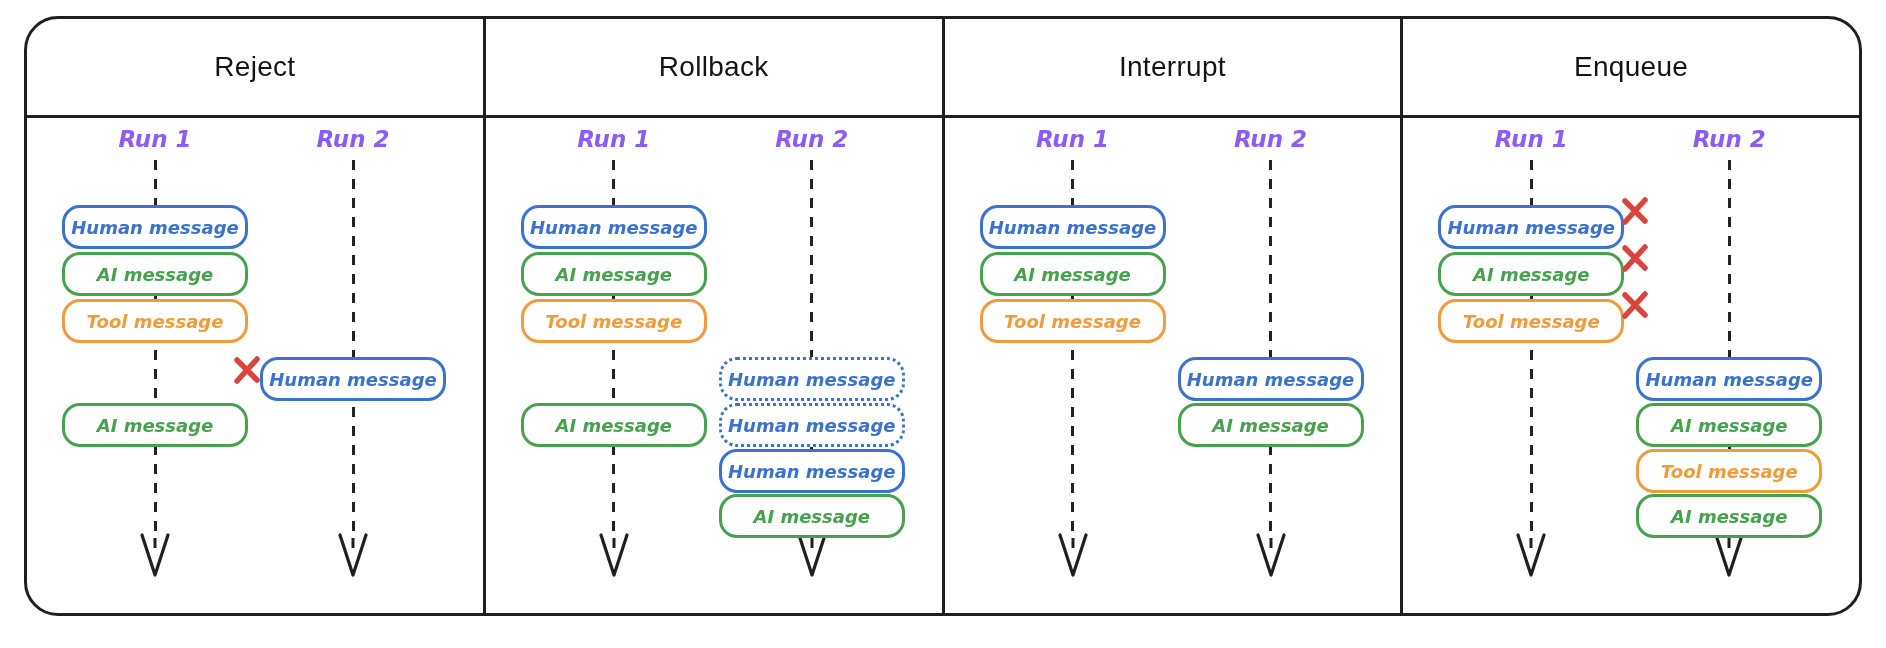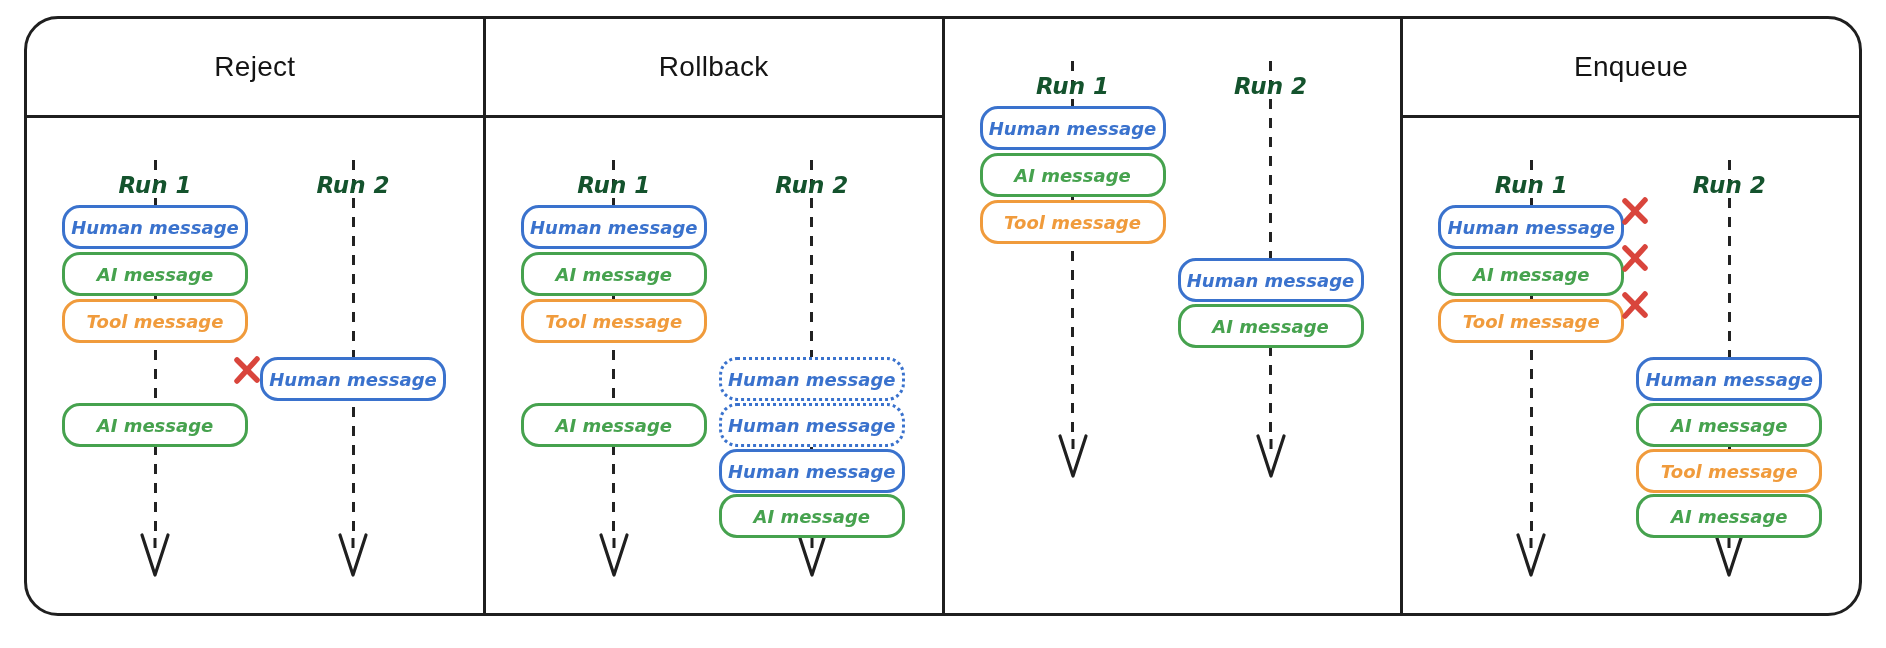--- a/index.html
+++ b/index.html
@@ -33,23 +33,22 @@
     letter-spacing:0.3px;
   }
   .panel-body{
     position:relative;flex:1;
   }
   .run-label{
     position:absolute;width:160px;text-align:center;
     top:8px;
     font-family:"DejaVu Sans", sans-serif;
     font-style:italic;font-weight:700;
-    font-size:23px;color:#14532d;
+    font-size:23px;color:#8b5cf6;
     z-index:2;
-    margin-top:46px;
   }
   .lifeline{
     position:absolute;width:3px;
     top:42px;height:376px;
     background:repeating-linear-gradient(to bottom,#222 0 10px,transparent 10px 19px);
     z-index:0;
   }
   .arrowhead{
     position:absolute;top:412px;width:36px;height:50px;z-index:1;
   }
@@ -127,20 +126,23 @@
             <path d="M5 5 L18 45 L31 5" fill="none" stroke="#1f1f1f" stroke-width="3.2" stroke-linecap="round" stroke-linejoin="round"></path>
             <line x1="18" y1="8" x2="18" y2="26" stroke="#1f1f1f" stroke-width="3" stroke-dasharray="10 8"></line>
           </svg>
           <div class="msg-box msg-human dotted" style="left: 233px; top: 239px;">Human message</div>
           <div class="msg-box msg-human dotted" style="left: 233px; top: 285px;">Human message</div>
           <div class="msg-box msg-human" style="left: 233px; top: 331px;">Human message</div>
           <div class="msg-box msg-ai" style="left: 233px; top: 376px;">AI message</div>
         </div>
       </div>
       <div class="panel">
+        <div class="panel-header">
+          <span>Interrupt</span>
+        </div>
         <div class="panel-body">
           <div class="run-label" style="left: 48px;">Run 1</div>
           <div class="lifeline" style="left: 126.5px;"></div>
           <svg class="arrowhead" viewBox="0 0 36 50" style="left: 110px;">
             <path d="M5 5 L18 45 L31 5" fill="none" stroke="#1f1f1f" stroke-width="3.2" stroke-linecap="round" stroke-linejoin="round"></path>
             <line x1="18" y1="8" x2="18" y2="26" stroke="#1f1f1f" stroke-width="3" stroke-dasharray="10 8"></line>
           </svg>
           <div class="msg-box msg-human" style="left: 35px; top: 87px;">Human message</div>
           <div class="msg-box msg-ai" style="left: 35px; top: 134px;">AI message</div>
           <div class="msg-box msg-tool" style="left: 35px; top: 181px;">Tool message</div>

